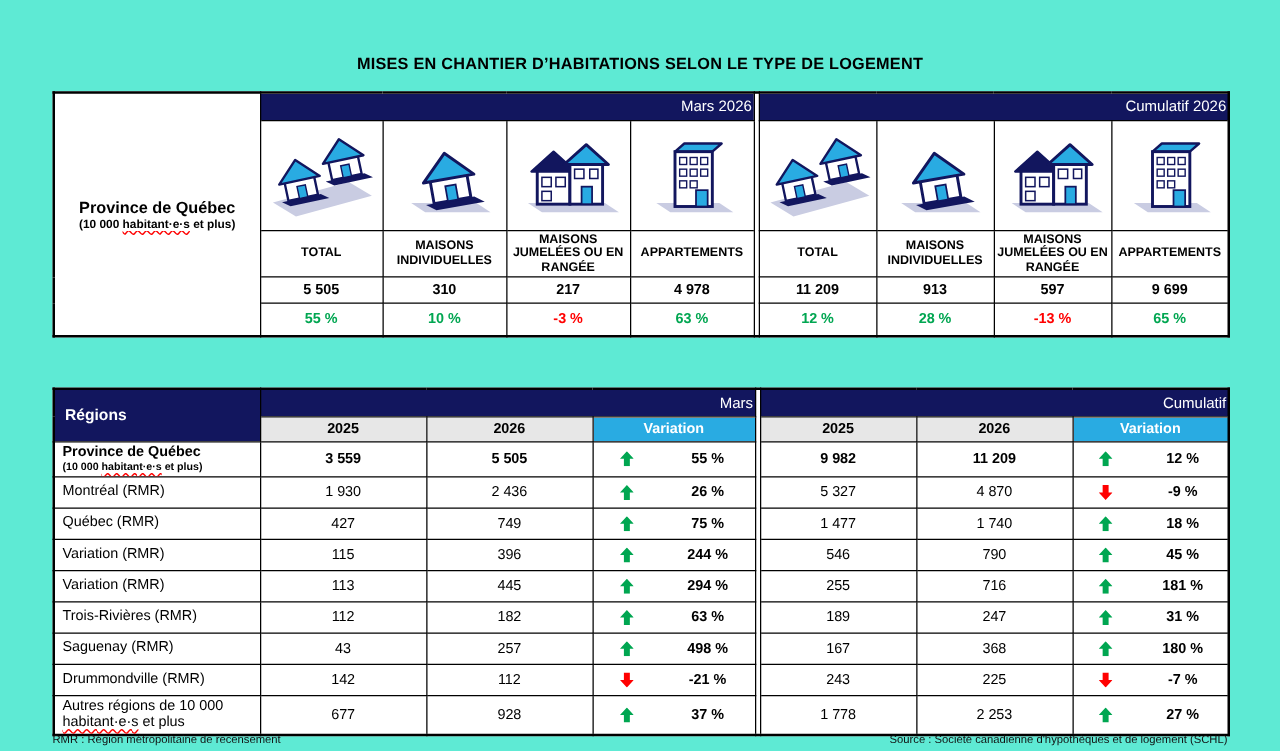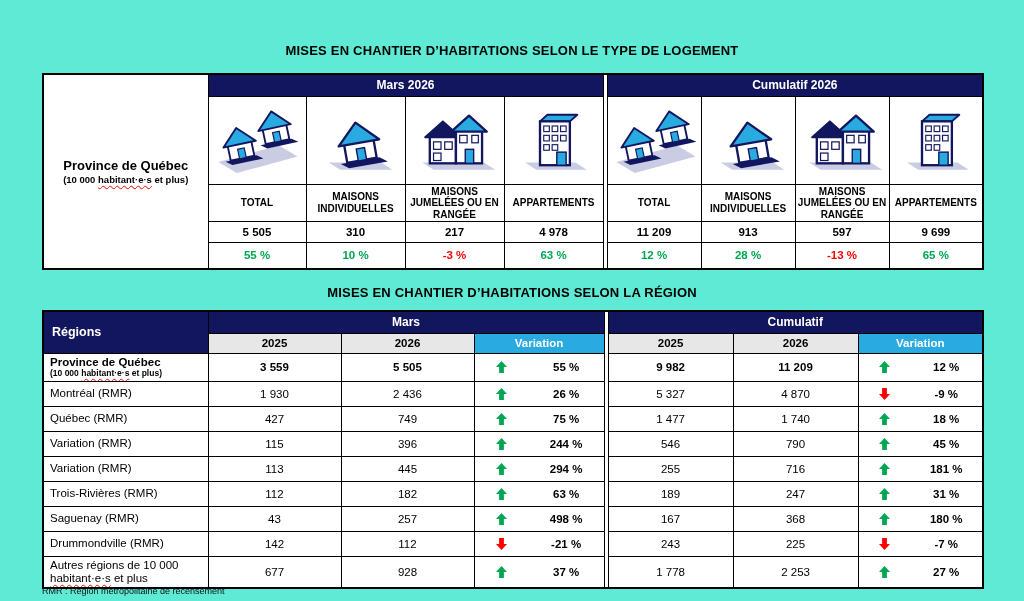--- a/index.html
+++ b/index.html
@@ -6,21 +6,21 @@
   body{width:1024px;height:601px;background:#fff;font-family:"Liberation Sans",sans-serif;color:#000;}
   .page{position:relative;width:1024px;height:601px;background:#5eead4;overflow:hidden;}
   .title{position:absolute;left:0;right:0;text-align:center;font-weight:bold;font-size:13px;letter-spacing:.2px;}
   .title1{top:43px;}
   .title2{top:285px;}
   table{border-collapse:collapse;table-layout:fixed;background:#fff;}
   .t1,.t2{position:absolute;left:42px;width:940px;border:2px solid #000;}
   .t1{top:73px;}
   .t2{top:310px;}
   td{border:1px solid #000;overflow:hidden;}
-  .band{background:#12165e;color:#fff;font-weight:bold;font-size:12px;text-align:center;vertical-align:middle;}
+  .band{background:#12165e;color:#fff;font-weight:normal;font-size:12px;text-align:right;vertical-align:middle;}
   .corner1{background:#fff;text-align:center;vertical-align:middle;}
   .corner1 .big{font-weight:bold;font-size:13px;}
   .corner1 .small{font-weight:bold;font-size:9.5px;margin-top:1px;}
   .corner2{background:#12165e;color:#fff;font-weight:bold;font-size:12.5px;text-align:left;vertical-align:middle;padding-left:8px;}
   .divider{background:#fff;padding:0;}
   .r-band{height:22px;}
   .r-icons{height:88px;}
   .r-labels{height:36px;}
   .r-vals{height:21px;}
   .r-pcts{height:26px;}
@@ -203,21 +203,20 @@
       <td class="pct down">-3 %</td>
       <td class="pct up">63 %</td>
       <td class="pct up">12 %</td>
       <td class="pct up">28 %</td>
       <td class="pct down">-13 %</td>
       <td class="pct up">65 %</td>
     </tr>
   </tbody>
     </table>
 
-  <div class="title title2">MISES EN CHANTIER D’HABITATIONS SELON LA RÉGION</div>
 
   <table class="t2">
     <colgroup>
       <col style="width:165px">
         <col style="width:133px">
         <col style="width:133px">
         <col style="width:130px">
       <col style="width:4px">
       <col style="width:125px">
         <col style="width:125px">
@@ -493,14 +492,15 @@
                 </svg>
               </span>
               <span class="pv">27 %</span>
             </div>
           </td>
     </tr>
   </tbody>
     </table>
 
   <div class="footnote fn-left">RMR : Région métropolitaine de recensement</div>
+  <div class="footnote fn-right">Source : Société canadienne d'hypothèques et de logement (SCHL)</div>
 
 </div>
 
 </body></html>

